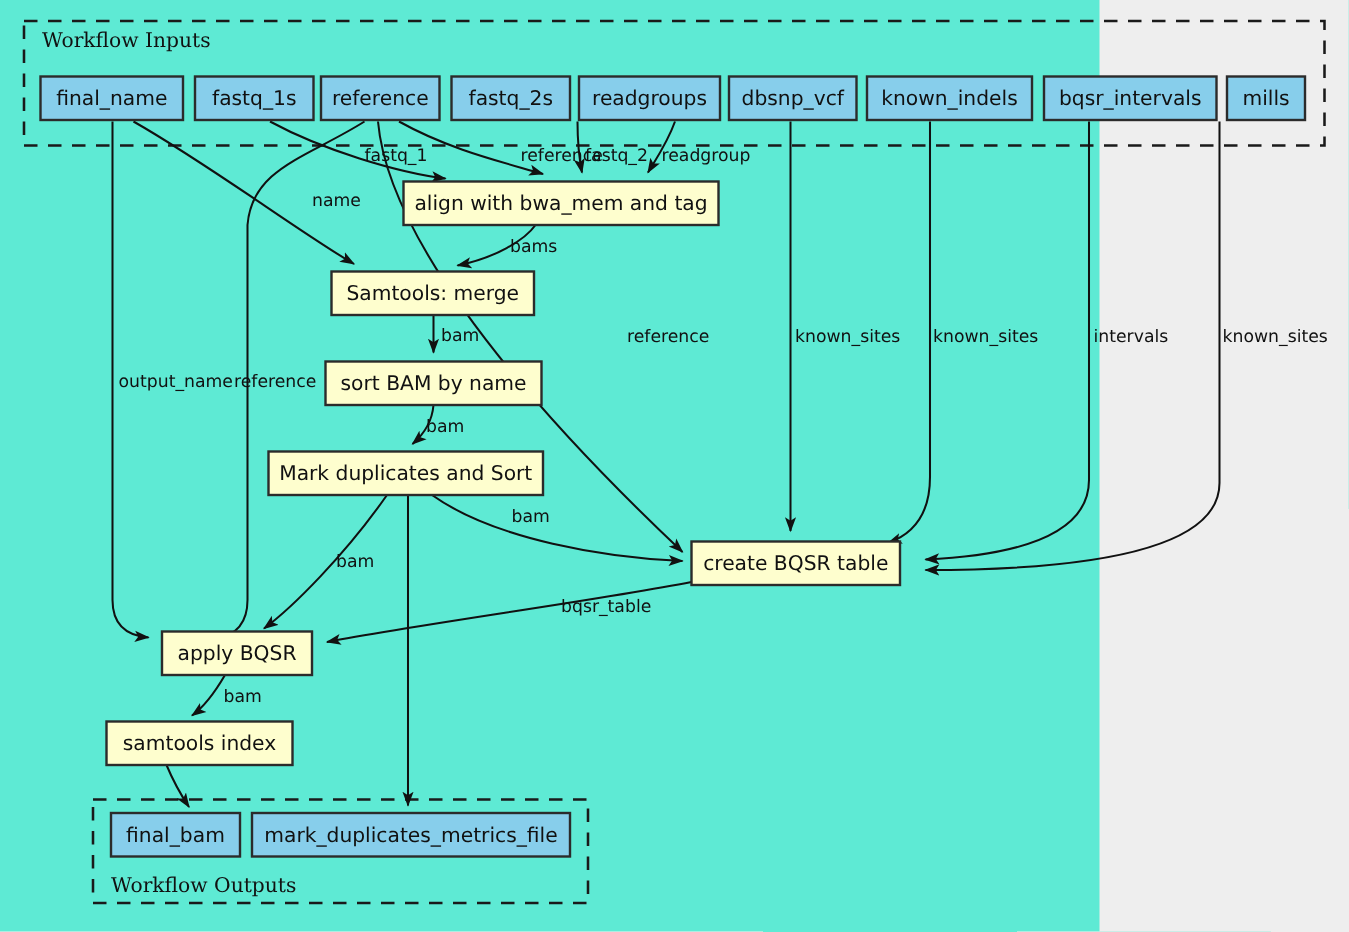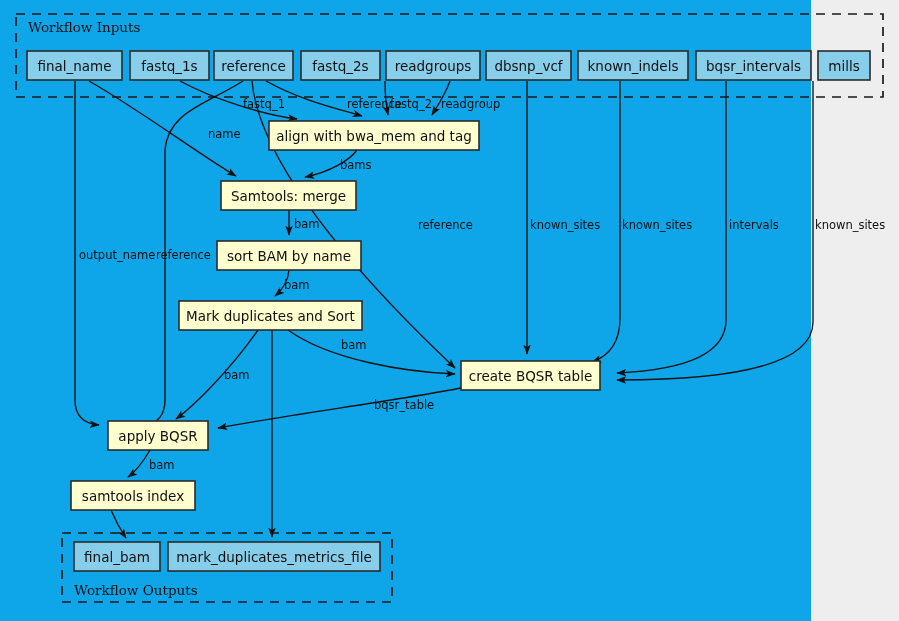--- a/index.html
+++ b/index.html
@@ -8,23 +8,23 @@
     background: #eeeeee;
   }
   body {
     width: 899px;
     height: 621px;
     overflow: hidden;
     font-family: "DejaVu Sans", sans-serif;
   }
   #diagram-root {
     position: relative;
-    width: 811px;
+    width: 733px;
     height: 621px;
-    background: #0ea5e9;
+    background: #5eead4;
   }
   svg#wf {
     position: absolute;
     top: 0;
     left: 0;
     width: 899px;
     height: 621px;
   }
   .node-rect-input {
     fill: #87ceeb;

